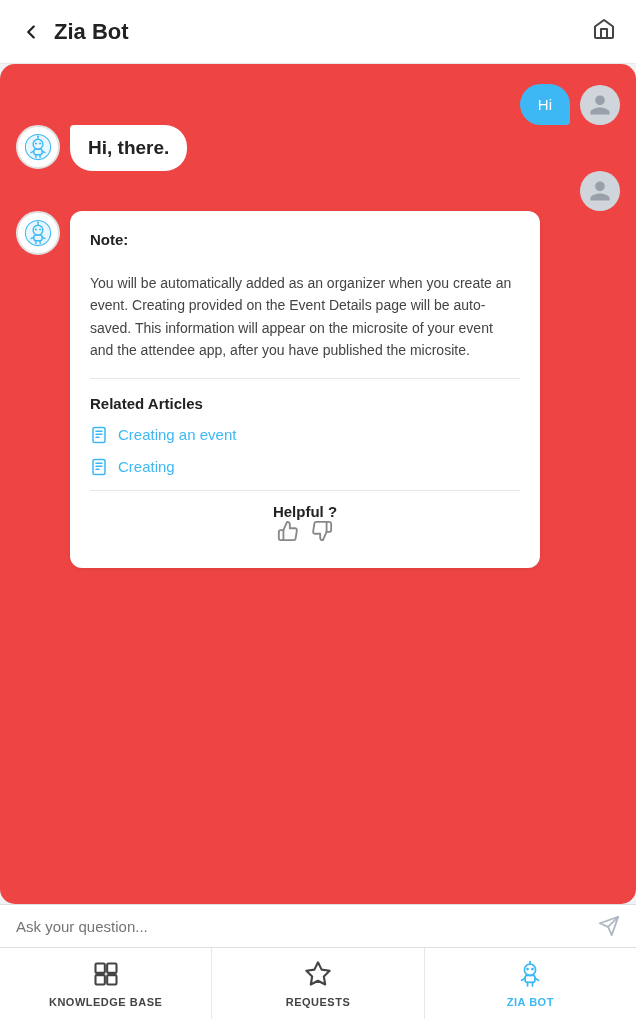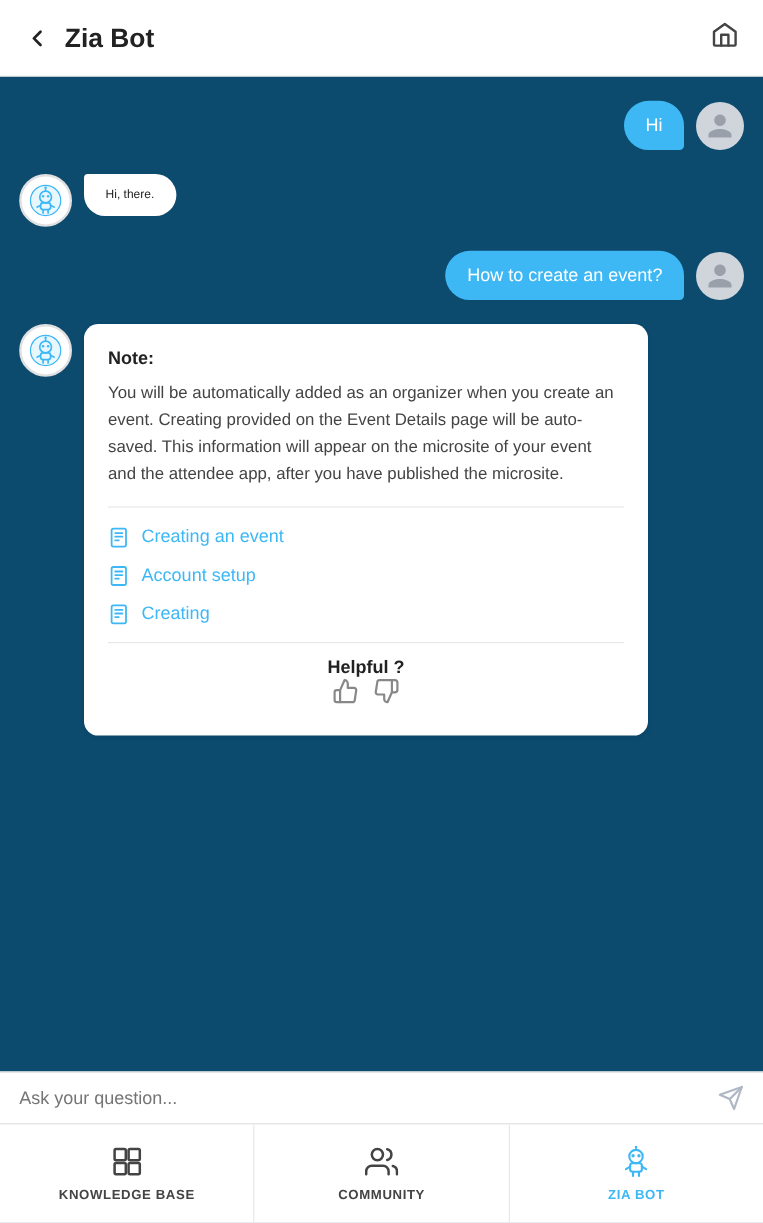--- a/index.html
+++ b/index.html
@@ -49,22 +49,23 @@
       cursor: pointer;
     }
 
     
     .chat-area {
       flex: 1;
       overflow-y: auto;
       padding: 20px 16px;
       display: flex;
       flex-direction: column;
-      gap: 20px;
-      background: #0c4a6e;
+      gap: 0;
+      background: #ef4444;
+      border-radius: 15px;
     }
 
     
     .msg-row-right {
       display: flex;
       align-items: flex-end;
       justify-content: flex-end;
       gap: 10px;
     }
     .user-bubble {
@@ -106,38 +107,39 @@
       border: 2px solid #e0e0e0;
       display: flex;
       align-items: center;
       justify-content: center;
       flex-shrink: 0;
     }
     .bot-bubble {
       background: #fff;
       border-radius: 4px 22px 22px 22px;
       padding: 12px 18px;
-      font-size: 10px;
+      font-size: 19px;
       color: #222;
       max-width: 340px;
+      font-weight: bold;
     }
 
     
     .note-card {
       background: #fff;
       border-radius: 12px;
       padding: 20px;
       max-width: 470px;
       box-shadow: 0 1px 4px rgba(0,0,0,0.08);
     }
     .note-label {
       font-size: 15px;
       font-weight: 700;
       color: #222;
-      margin-bottom: 9px;
+      margin-bottom: 24px;
     }
     .note-text {
       font-size: 14px;
       color: #444;
       line-height: 1.6;
     }
     .divider {
       border: none;
       border-top: 1px solid #e8e8e8;
       margin: 16px 0;
@@ -220,21 +222,21 @@
       border: none;
       display: flex;
       align-items: center;
     }
 
     
     .bottom-nav {
       background: #fff;
       border-top: 1px solid #e0e0e0;
       display: flex;
-      height: 83px;
+      height: 72px;
       flex-shrink: 0;
     }
     .nav-item {
       flex: 1;
       display: flex;
       flex-direction: column;
       align-items: center;
       justify-content: center;
       gap: 4px;
       cursor: pointer;
@@ -306,21 +308,20 @@
         <line x1="26" y1="26" x2="30" y2="28" stroke="#3db8f5" stroke-width="2" stroke-linecap="round"></line>
 
         <line x1="17" y1="31" x2="17" y2="35" stroke="#3db8f5" stroke-width="2" stroke-linecap="round"></line>
         <line x1="23" y1="31" x2="23" y2="35" stroke="#3db8f5" stroke-width="2" stroke-linecap="round"></line>
       </svg>
     </div>
     <div class="bot-bubble">Hi, there.</div>
   </div>
 
   <div class="msg-row-right">
-    <div class="user-bubble">How to create an event?</div>
     <div class="user-avatar">
       <svg viewBox="0 0 24 24" fill="#9aa0aa">
           <path d="M12 12c2.7 0 4.8-2.1 4.8-4.8S14.7 2.4 12 2.4 7.2 4.5 7.2 7.2 9.3 12 12 12zm0 2.4c-3.2 0-9.6 1.6-9.6 4.8v2.4h19.2v-2.4c0-3.2-6.4-4.8-9.6-4.8z"></path>
         </svg>
     </div>
   </div>
 
   <div class="msg-row-left">
     <div class="bot-avatar">
       <svg width="28" height="28" viewBox="0 0 40 40" fill="none">
@@ -334,44 +335,34 @@
         <line x1="14" y1="26" x2="10" y2="28" stroke="#3db8f5" stroke-width="2" stroke-linecap="round"></line>
         <line x1="26" y1="26" x2="30" y2="28" stroke="#3db8f5" stroke-width="2" stroke-linecap="round"></line>
         <line x1="17" y1="31" x2="17" y2="35" stroke="#3db8f5" stroke-width="2" stroke-linecap="round"></line>
         <line x1="23" y1="31" x2="23" y2="35" stroke="#3db8f5" stroke-width="2" stroke-linecap="round"></line>
       </svg>
     </div>
     <div class="note-card">
       <div class="note-label">Note:</div>
       <div class="note-text">You will be automatically added as an organizer when you create an event. Creating provided on the Event Details page will be auto-saved. This information will appear on the microsite of your event and the attendee app, after you have published the microsite.</div>
       <hr class="divider">
+      <div class="related-title">Related Articles</div>
 
       <a class="article-link" href="#">
         <span class="article-icon">
           <svg width="18" height="18" viewBox="0 0 24 24" fill="none" stroke="#3db8f5" stroke-width="2" stroke-linecap="round" stroke-linejoin="round">
             <rect x="4" y="2" width="16" height="20" rx="2"></rect>
             <line x1="8" y1="7" x2="16" y2="7"></line>
             <line x1="8" y1="11" x2="16" y2="11"></line>
             <line x1="8" y1="15" x2="12" y2="15"></line>
           </svg>
         </span>
         <span class="article-text">Creating an event</span>
       </a>
 
-      <a class="article-link" href="#">
-        <span class="article-icon">
-          <svg width="18" height="18" viewBox="0 0 24 24" fill="none" stroke="#3db8f5" stroke-width="2" stroke-linecap="round" stroke-linejoin="round">
-            <rect x="4" y="2" width="16" height="20" rx="2"></rect>
-            <line x1="8" y1="7" x2="16" y2="7"></line>
-            <line x1="8" y1="11" x2="16" y2="11"></line>
-            <line x1="8" y1="15" x2="12" y2="15"></line>
-          </svg>
-        </span>
-        <span class="article-text">Account setup</span>
-      </a>
 
       <a class="article-link" href="#">
         <span class="article-icon">
           <svg width="18" height="18" viewBox="0 0 24 24" fill="none" stroke="#3db8f5" stroke-width="2" stroke-linecap="round" stroke-linejoin="round">
             <rect x="4" y="2" width="16" height="20" rx="2"></rect>
             <line x1="8" y1="7" x2="16" y2="7"></line>
             <line x1="8" y1="11" x2="16" y2="11"></line>
             <line x1="8" y1="15" x2="12" y2="15"></line>
           </svg>
         </span>
@@ -418,32 +409,29 @@
       <svg width="28" height="28" viewBox="0 0 24 24" fill="none" stroke="#444" stroke-width="1.8" stroke-linecap="round" stroke-linejoin="round">
         <rect x="3" y="3" width="8" height="8" rx="1"></rect>
         <rect x="13" y="3" width="8" height="8" rx="1"></rect>
         <rect x="3" y="13" width="8" height="8" rx="1"></rect>
         <rect x="13" y="13" width="8" height="8" rx="1"></rect>
       </svg>
     </span>
     <span class="nav-label">KNOWLEDGE BASE</span>
   </div>
 
-
   <div class="nav-item">
     <span class="nav-icon">
       <svg width="28" height="28" viewBox="0 0 24 24" fill="none" stroke="#444" stroke-width="1.8" stroke-linecap="round" stroke-linejoin="round">
-        <path d="M17 21v-2a4 4 0 0 0-4-4H5a4 4 0 0 0-4 4v2"></path>
-        <circle cx="9" cy="7" r="4"></circle>
-        <path d="M23 21v-2a4 4 0 0 0-3-3.87"></path>
-        <path d="M16 3.13a4 4 0 0 1 0 7.75"></path>
+        <polygon points="12 2 15.09 8.26 22 9.27 17 14.14 18.18 21.02 12 17.77 5.82 21.02 7 14.14 2 9.27 8.91 8.26 12 2"></polygon>
       </svg>
     </span>
-    <span class="nav-label">COMMUNITY</span>
-  </div>
+    <span class="nav-label">REQUESTS</span>
+  </div>
+
 
   <div class="nav-item active">
     <span class="nav-icon">
       <svg width="28" height="28" viewBox="0 0 40 40" fill="none">
         <circle cx="20" cy="14" r="8" fill="none" stroke="#3db8f5" stroke-width="2.5"></circle>
         <circle cx="16.5" cy="13" r="2" fill="#3db8f5"></circle>
         <circle cx="23.5" cy="13" r="2" fill="#3db8f5"></circle>
         <line x1="20" y1="6" x2="20" y2="3" stroke="#3db8f5" stroke-width="2"></line>
         <circle cx="20" cy="2.5" r="1.5" fill="#3db8f5"></circle>
         <rect x="13" y="22" width="14" height="10" rx="3" fill="none" stroke="#3db8f5" stroke-width="2.5"></rect>

